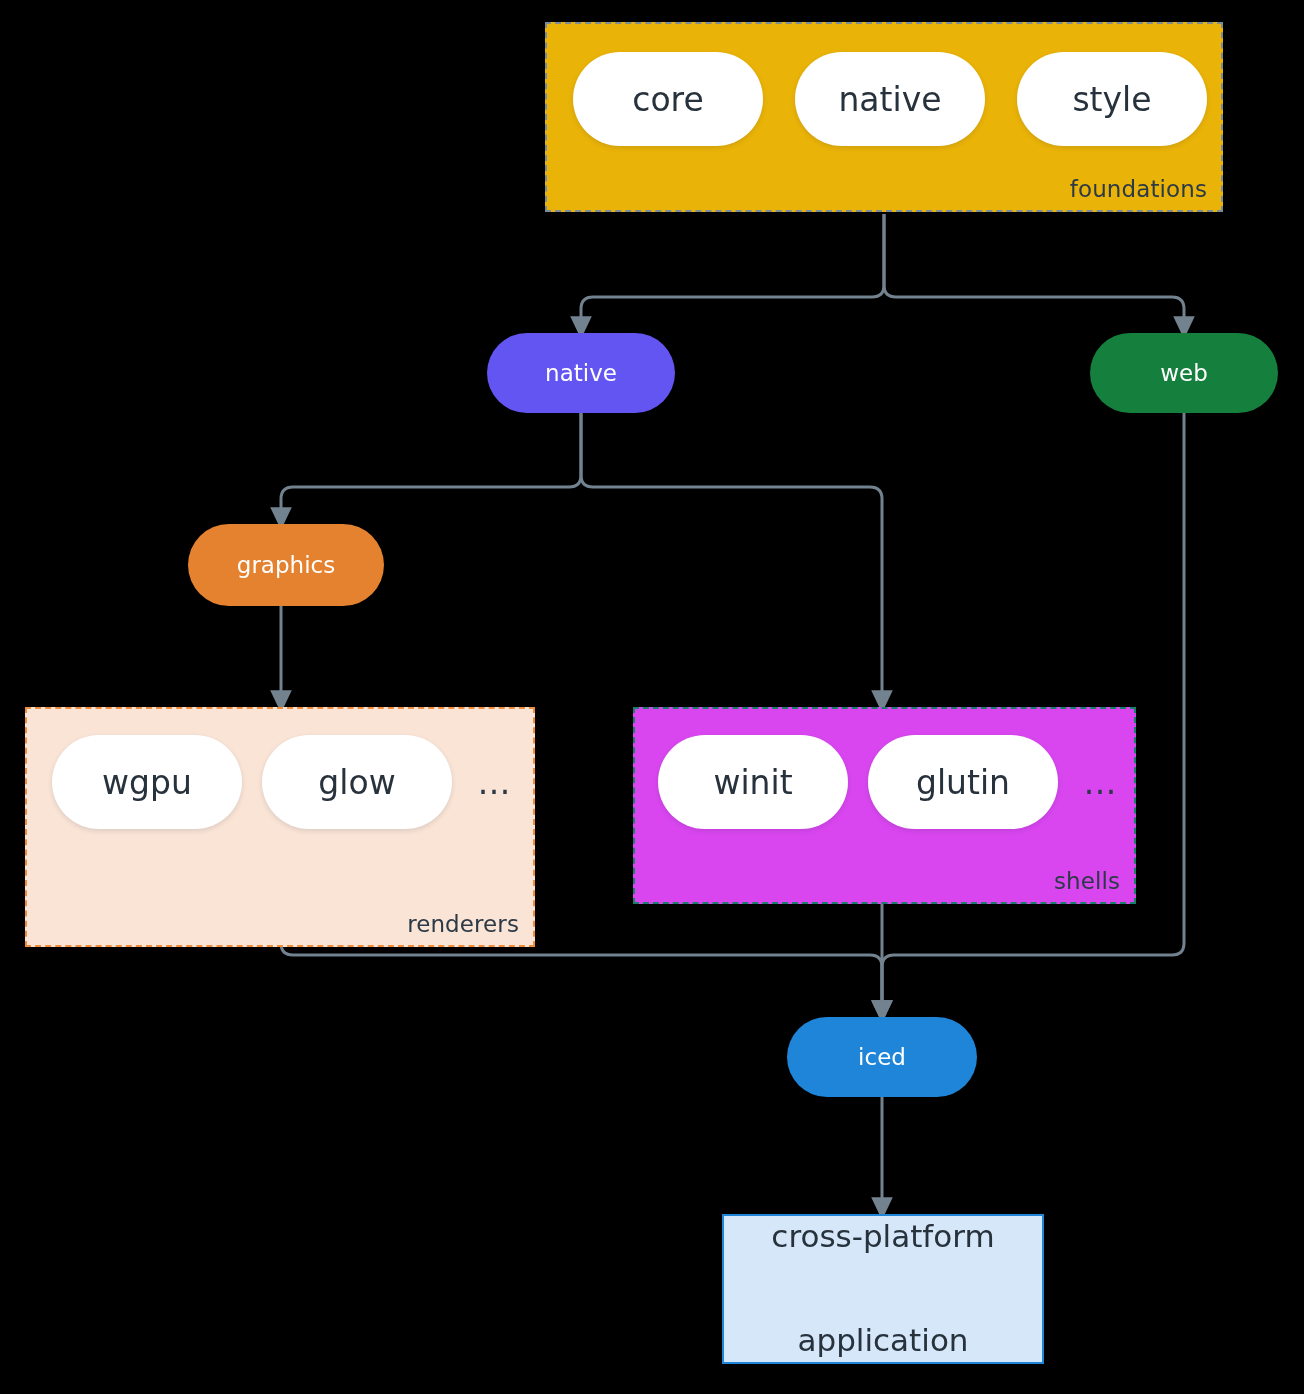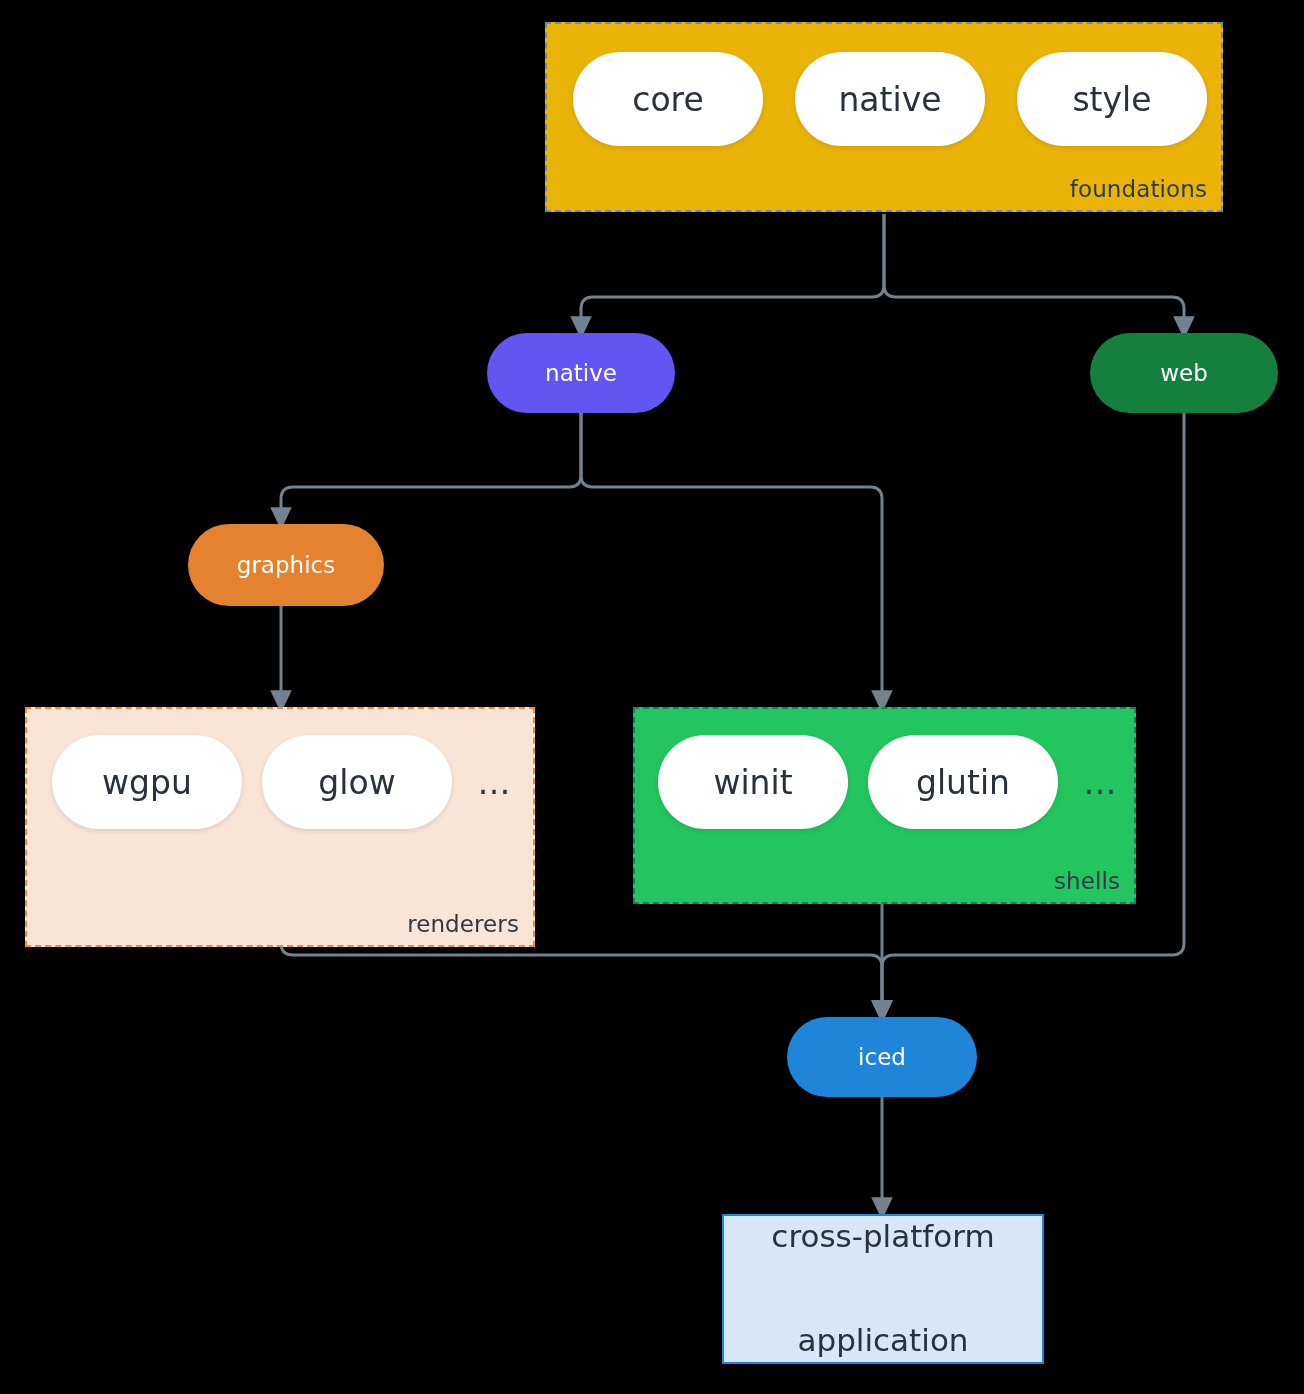--- a/index.html
+++ b/index.html
@@ -59,21 +59,21 @@
     width: 510px;
     height: 240px;
     background: #fae4d6;
     border: 2px dashed #f08c3a;
   }
   #cluster-shells {
     left: 633px;
     top: 707px;
     width: 503px;
     height: 197px;
-    background: #22c55e;
+    background: #d946ef;
     border: 2px dashed #17806a;
   }
 
   
   .leaf {
     background: #ffffff;
     border-radius: 48px;
     display: flex;
     align-items: center;
     justify-content: center;

